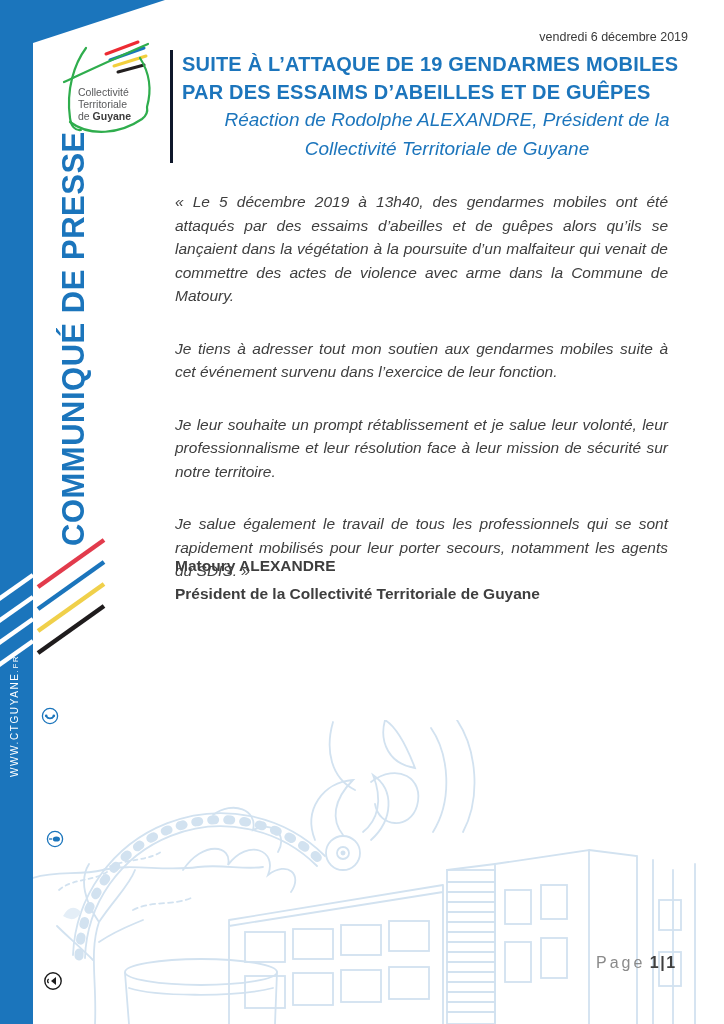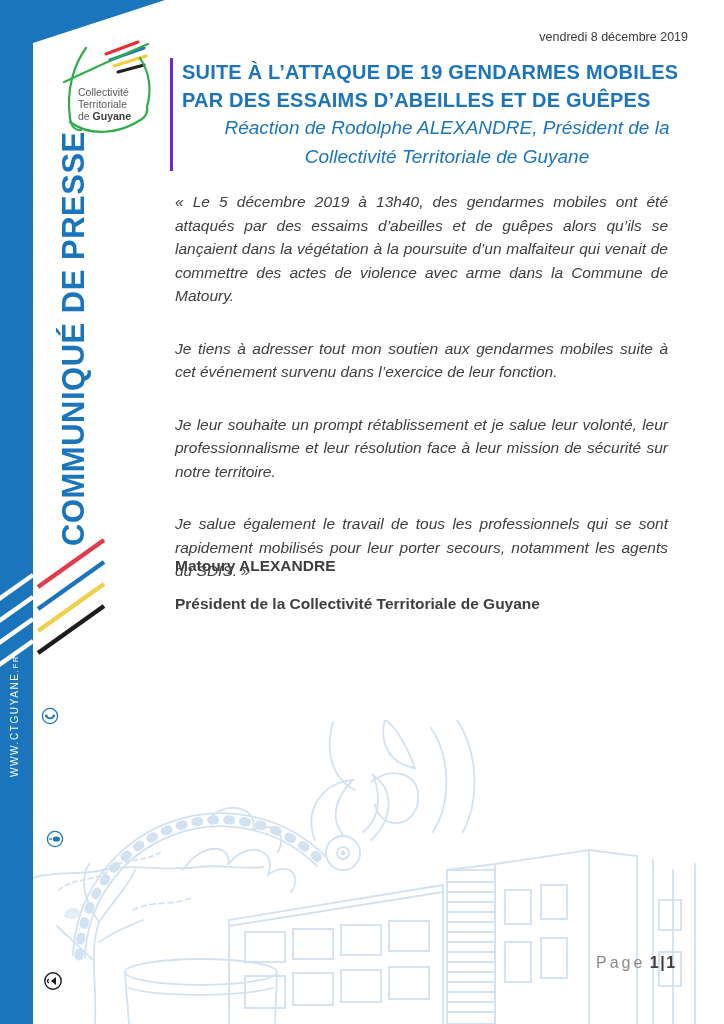--- a/index.html
+++ b/index.html
@@ -15,30 +15,30 @@
   .site-url{position:absolute;left:9px;top:777px;transform-origin:0 0;transform:rotate(-90deg);
         white-space:nowrap;color:#ffffff;font-size:10px;letter-spacing:1.6px;z-index:3;}
   .site-url .fr{font-size:8px;}
   
   .stripes-svg{position:absolute;left:0;top:528px;z-index:3;}
   .logo-svg{position:absolute;left:50px;top:34px;z-index:3;}
   .round-icon{position:absolute;z-index:3;}
   .watermark{position:absolute;left:33px;top:720px;z-index:0;}
   
   .date{position:absolute;top:30px;right:36px;font-size:12.5px;color:#3a3a3a;z-index:4;}
-  .headline{position:absolute;left:170px;top:58px;width:530px;border-left:3px solid #6d28d9;
+  .headline{position:absolute;left:170px;top:50px;width:530px;border-left:3px solid #0f172a;
         padding-left:9px;z-index:4;}
   .title-line{font-size:20px;font-weight:700;line-height:28px;color:#1C75BC;letter-spacing:.2px;}
   .subtitle-line{font-size:19px;font-style:italic;line-height:28.5px;color:#1C75BC;text-align:center;}
   
   .body-text{position:absolute;left:175px;top:190px;width:493px;z-index:4;
         font-size:15.5px;font-style:italic;color:#3E3E3E;}
   .body-text p{margin:0 0 29px 0;line-height:23.5px;text-align:justify;}
   .signature{position:absolute;left:175px;top:557px;z-index:4;color:#3E3E3E;font-size:15.5px;font-weight:700;}
-  .signature .sig-title{margin-top:20px;}
+  .signature .sig-title{margin-top:10px;}
   
   .footer{position:absolute;left:596px;top:954px;z-index:4;font-size:16px;}
   .footer .pg-label{color:#8a8a8a;letter-spacing:3px;}
   .footer .pg-num{color:#3f3f3f;font-weight:700;letter-spacing:1.5px;}
 </style>
 </head>
 <body>
 
 <div class="page">
 
@@ -139,21 +139,21 @@
     <circle r="7.6" fill="none" stroke="#1B75BC" stroke-width="1.3"></circle>
     <ellipse cx="1.4" cy="0" rx="3.6" ry="2.6" fill="#1B75BC"></ellipse>
     <path d="M-6,0 L-2.8,0" stroke="#1B75BC" stroke-width="1.3"></path>
   </svg>
   <svg class="round-icon" style="left:43px;top:971px;" width="20" height="20" viewBox="-10 -10 20 20">
     <circle r="8.2" fill="none" stroke="#1c1c1c" stroke-width="1.4"></circle>
     <polygon points="3,-4 3,4 -2,0" fill="#1c1c1c"></polygon>
     <path d="M-4.4,-2.2 A3.2,3.2 0 0 0 -4.4,2.2" fill="none" stroke="#1c1c1c" stroke-width="1.2"></path>
   </svg>
 
-  <div class="date">vendredi 8 décembre 2019</div>
+  <div class="date">vendredi 6 décembre 2019</div>
 
   <div class="headline">
     <div class="title-line">SUITE À L’ATTAQUE DE 19 GENDARMES MOBILES</div>
     <div class="title-line">PAR DES ESSAIMS D’ABEILLES ET DE GUÊPES</div>
     <div class="subtitle-line">Réaction de Rodolphe ALEXANDRE, Président de la</div>
     <div class="subtitle-line">Collectivité Territoriale de Guyane</div>
   </div>
 
   <div class="body-text">
     <p>« Le 5 décembre 2019 à 13h40, des gendarmes mobiles ont été attaqués par des essaims d’abeilles et de guêpes alors qu’ils se lançaient dans la végétation à la poursuite d’un malfaiteur qui venait de commettre des actes de violence avec arme dans la Commune de Matoury.</p>

